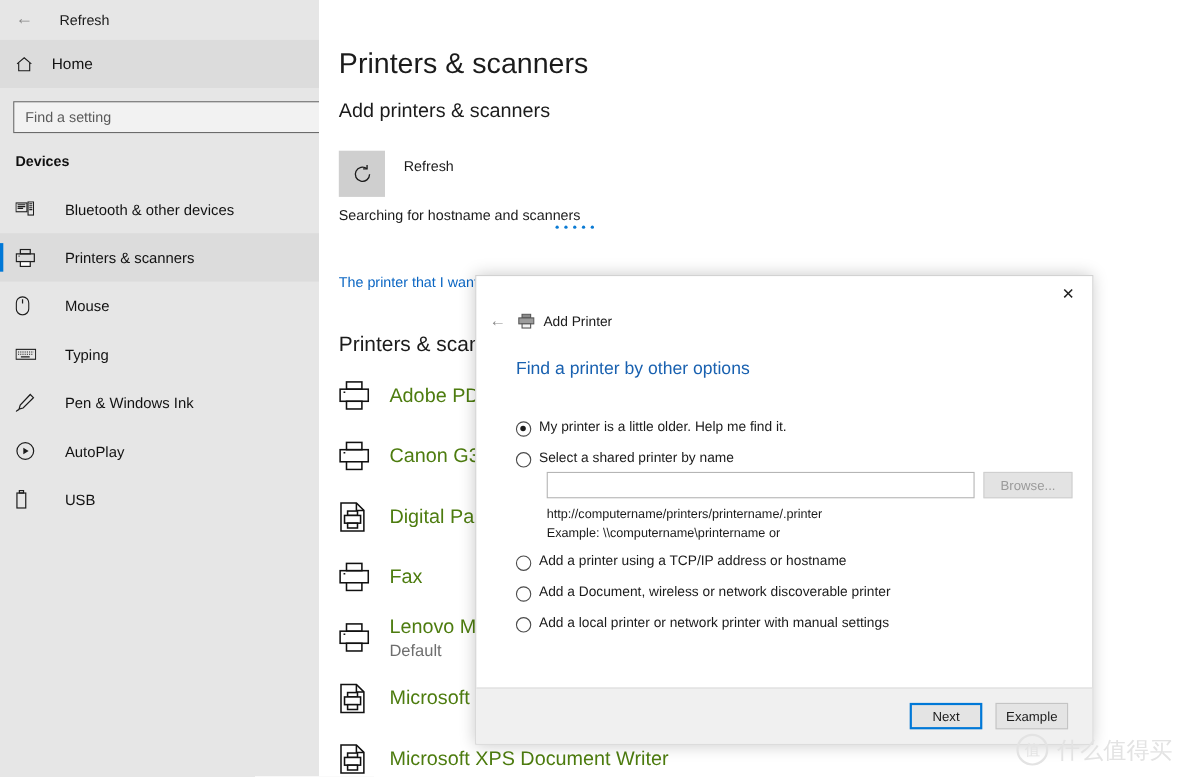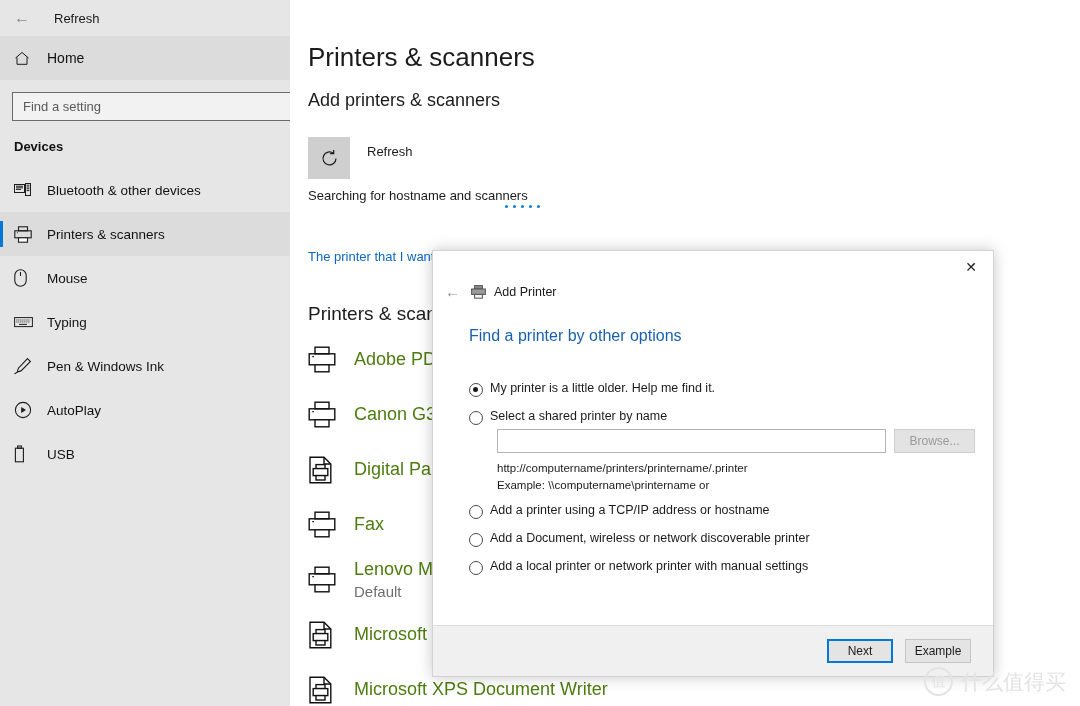--- a/index.html
+++ b/index.html
@@ -52,21 +52,21 @@
   }
 
   .section-head {
     font-size:13px; font-weight:bold; color:#101010;
     padding:18px 0 0 14px;
   }
 
   .nav-list { margin-top:14px; }
   .nav-item {
     position:relative; height:44px; display:flex; align-items:center;
-    padding-left:14px; cursor:default;
+    padding-left:14px; cursor:default;gap:12px;
   }
   .nav-item.selected { background:#dcdcdc; }
   .nav-item.selected::before {
     content:""; position:absolute; left:0; top:9px; bottom:9px; width:3px;
     background:#0078d7;
   }
   .nav-ico {
     width:26px; height:20px; display:flex; align-items:center; justify-content:flex-start;
     color:#1d1d1d;
   }

